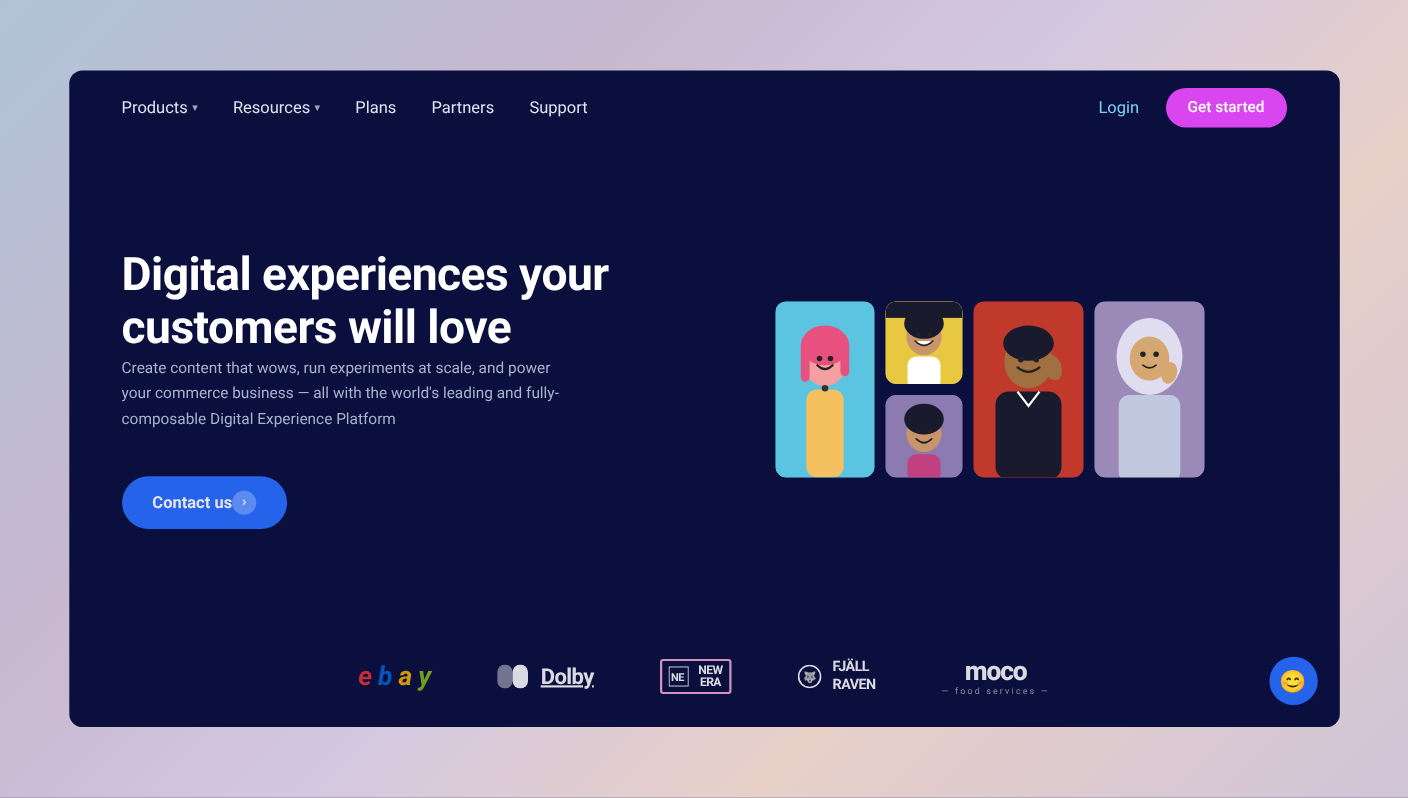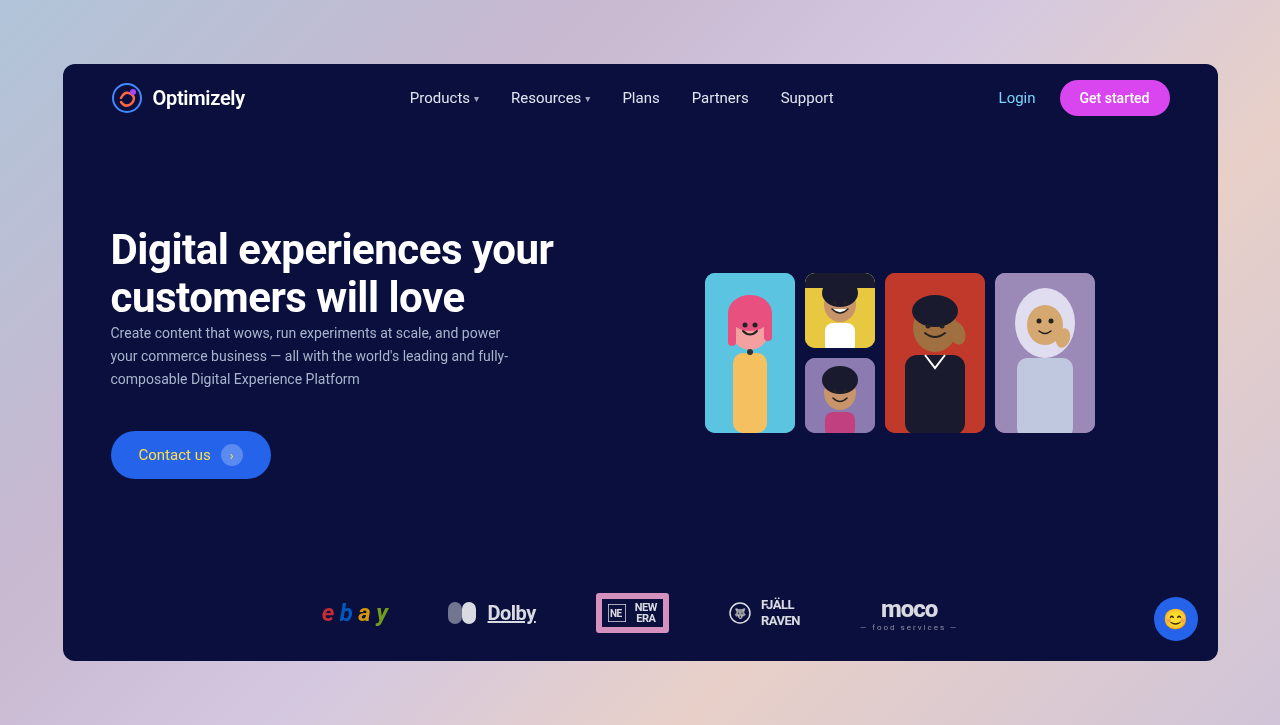--- a/index.html
+++ b/index.html
@@ -123,29 +123,29 @@
     .hero-subtitle {
       color: #a8b4cc;
       font-size: 14px;
       line-height: 1.65;
       margin-bottom: 40px;
       max-width: 420px;
     }
 
     .contact-btn {
       background: #2563eb;
-      color: #fde047;
+      color: #e5e5e5;
       font-size: 15px;
-      font-weight: 400;
+      font-weight: 700;
       padding: 13px 28px;
       border-radius: 28px;
       cursor: pointer;
       display: inline-flex;
       align-items: center;
-      gap: 10px;
+      gap: 0;
     }
 
     .contact-btn .arrow-circle {
       width: 22px;
       height: 22px;
       border-radius: 50%;
       background: rgba(255,255,255,0.25);
       display: flex;
       align-items: center;
       justify-content: center;
@@ -239,21 +239,21 @@
       font-weight: 700;
       letter-spacing: -0.5px;
       white-space: nowrap;
       display: flex;
       align-items: center;
       gap: 6px;
     }
 
     .logo-brand.ebay { font-style: italic; font-size: 24px; }
     .logo-brand.dolby { font-size: 20px; text-decoration: underline; }
-    .logo-brand.new-era { font-size: 13px; border: 6px solid #f9a8d4; padding: 3px 6px; border-radius: 3px; }
+    .logo-brand.new-era { font-size: 13px; border: 2px solid #f9a8d4; padding: 3px 6px; border-radius: 3px; }
     .logo-brand.fjall { font-size: 16px; }
     .logo-brand.moco { font-size: 22px; }
 
     
     .chat-bubble {
       position: absolute;
       bottom: 20px;
       right: 20px;
       width: 44px;
       height: 44px;
@@ -265,29 +265,20 @@
       cursor: pointer;
       font-size: 20px;
     }
   </style>
 </head>
 <body>
 
 <div class="window">
 
   <nav class="navbar">
-    <div class="logo-area">
-
-      <svg class="logo-icon" viewBox="0 0 32 32" fill="none" xmlns="http://www.w3.org/2000/svg">
-        <circle cx="16" cy="16" r="14" fill="none" stroke="#4488ff" stroke-width="2"></circle>
-        <path d="M10 16 Q14 8 20 12 Q26 16 20 22 Q14 26 10 20" stroke="#ff6644" stroke-width="2.5" fill="none" stroke-linecap="round"></path>
-        <circle cx="22" cy="10" r="3" fill="#aa44ff"></circle>
-      </svg>
-      <span class="logo-text">Optimizely</span>
-    </div>
 
     <div class="nav-links">
       <span class="nav-link">
         <span>Products</span>
         <span class="chevron">▾</span>
       </span>
       <span class="nav-link">
         <span>Resources</span>
         <span class="chevron">▾</span>
       </span>

